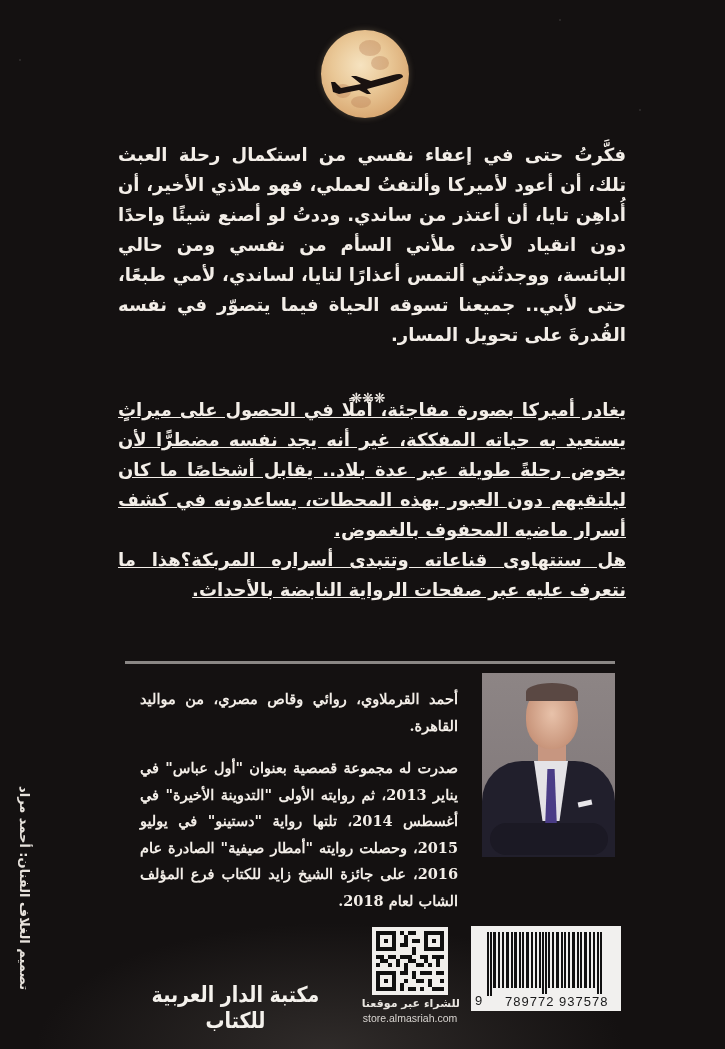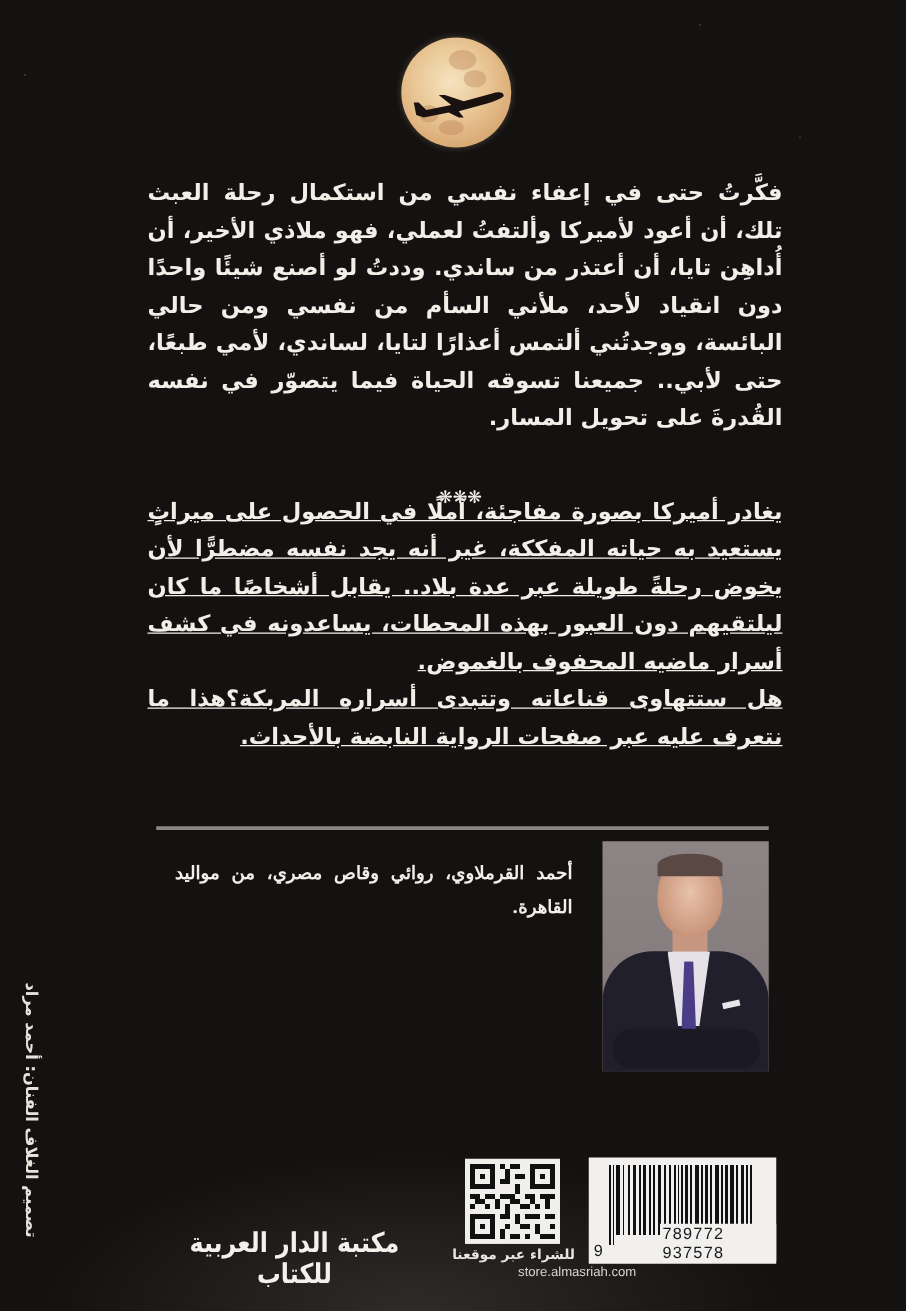--- a/index.html
+++ b/index.html
@@ -80,29 +80,29 @@
       position: absolute; left: 128px; top: 985px; width: 215px; direction: rtl; text-align: center;
       font-size: 19px; font-weight: bold; color: #f4f1ec; font-family: "DejaVu Sans", sans-serif;
       letter-spacing: -1px; transform: scaleY(1.15);
     }
 
     
     .qr { position: absolute; left: 372px; top: 927px; width: 76px; height: 68px; background: #f1efec; padding: 0; }
     .qr svg { display: block; }
     .qr-label { position: absolute; left: 360px; top: 997px; width: 100px; direction: rtl; text-align: right;
       font-size: 11px; color: #e9e5e0; font-family: "DejaVu Sans", sans-serif; font-weight: bold; }
-    .qr-url { position: absolute; left: 355px; top: 1012px; width: 110px; text-align: right;
-      font-size: 10.5px; color: #d8d4d0; font-family: "Liberation Sans", sans-serif; margin-left: 44px; }
+    .qr-url { position: absolute; left: 355px; top: 1012px; width: 110px; text-align: center;
+      font-size: 10.5px; color: #d8d4d0; font-family: "Liberation Sans", sans-serif; }
 
     
     .barcode { position: absolute; left: 471px; top: 926px; width: 150px; height: 85px; background: #f1f0ee; }
     .barcode svg { position: absolute; left: 12px; top: 6px; }
     .barcode .lead { position: absolute; left: 4px; bottom: 3px; font-family: "Liberation Sans", sans-serif; font-size: 13px; color: #1a1a1a; }
     .barcode .rest { position: absolute; left: 32px; bottom: 2px; padding: 0 2px; background: #f1f0ee;
-      font-family: "Liberation Sans", sans-serif; font-size: 13px; color: #1a1a1a; letter-spacing: 1px; margin-left: 25px; }
+      font-family: "Liberation Sans", sans-serif; font-size: 13px; color: #1a1a1a; letter-spacing: 1px; }
   </style>
 </head>
 <body>
 
 <div class="cover">
 
   <div class="moon">
     <div class="crater" style="left:38px;top:10px;width:22px;height:16px;"></div>
     <div class="crater" style="left:50px;top:26px;width:18px;height:14px;"></div>
     <div class="crater" style="left:14px;top:54px;width:16px;height:14px;"></div>
@@ -120,20 +120,21 @@
 
   <div class="blurb blurb-2">
     <p>يغادر أميركا بصورة مفاجئة، آملًا في الحصول على ميراثٍ يستعيد به حياته المفككة، غير أنه يجد نفسه مضطرًّا لأن يخوض رحلةً طويلة عبر عدة بلاد.. يقابل أشخاصًا ما كان ليلتقيهم دون العبور بهذه المحطات، يساعدونه في كشف أسرار ماضيه المحفوف بالغموض.</p>
     <p>هل ستتهاوى قناعاته وتتبدى أسراره المربكة؟هذا ما نتعرف عليه عبر صفحات الرواية النابضة بالأحداث.</p>
   </div>
 
   <div class="divider"></div>
 
   <div class="bio">
     <p>أحمد القرملاوي، روائي وقاص مصري، من مواليد القاهرة.</p>
+    <p>صدرت له مجموعة قصصية بعنوان "أول عباس" في يناير 2013، ثم روايته الأولى "التدوينة الأخيرة" في أغسطس 2014، تلتها رواية "دستينو" في يوليو 2015، وحصلت روايته "أمطار صيفية" الصادرة عام 2016، على جائزة الشيخ زايد للكتاب فرع المؤلف الشاب لعام 2018.</p>
   </div>
 
   <div class="photo">
     <div class="suit"></div>
     <div class="neck"></div>
     <div class="shirt"></div>
     <div class="tie"></div>
     <div class="pocket"></div>
     <div class="arms"></div>
     <div class="head"></div>

